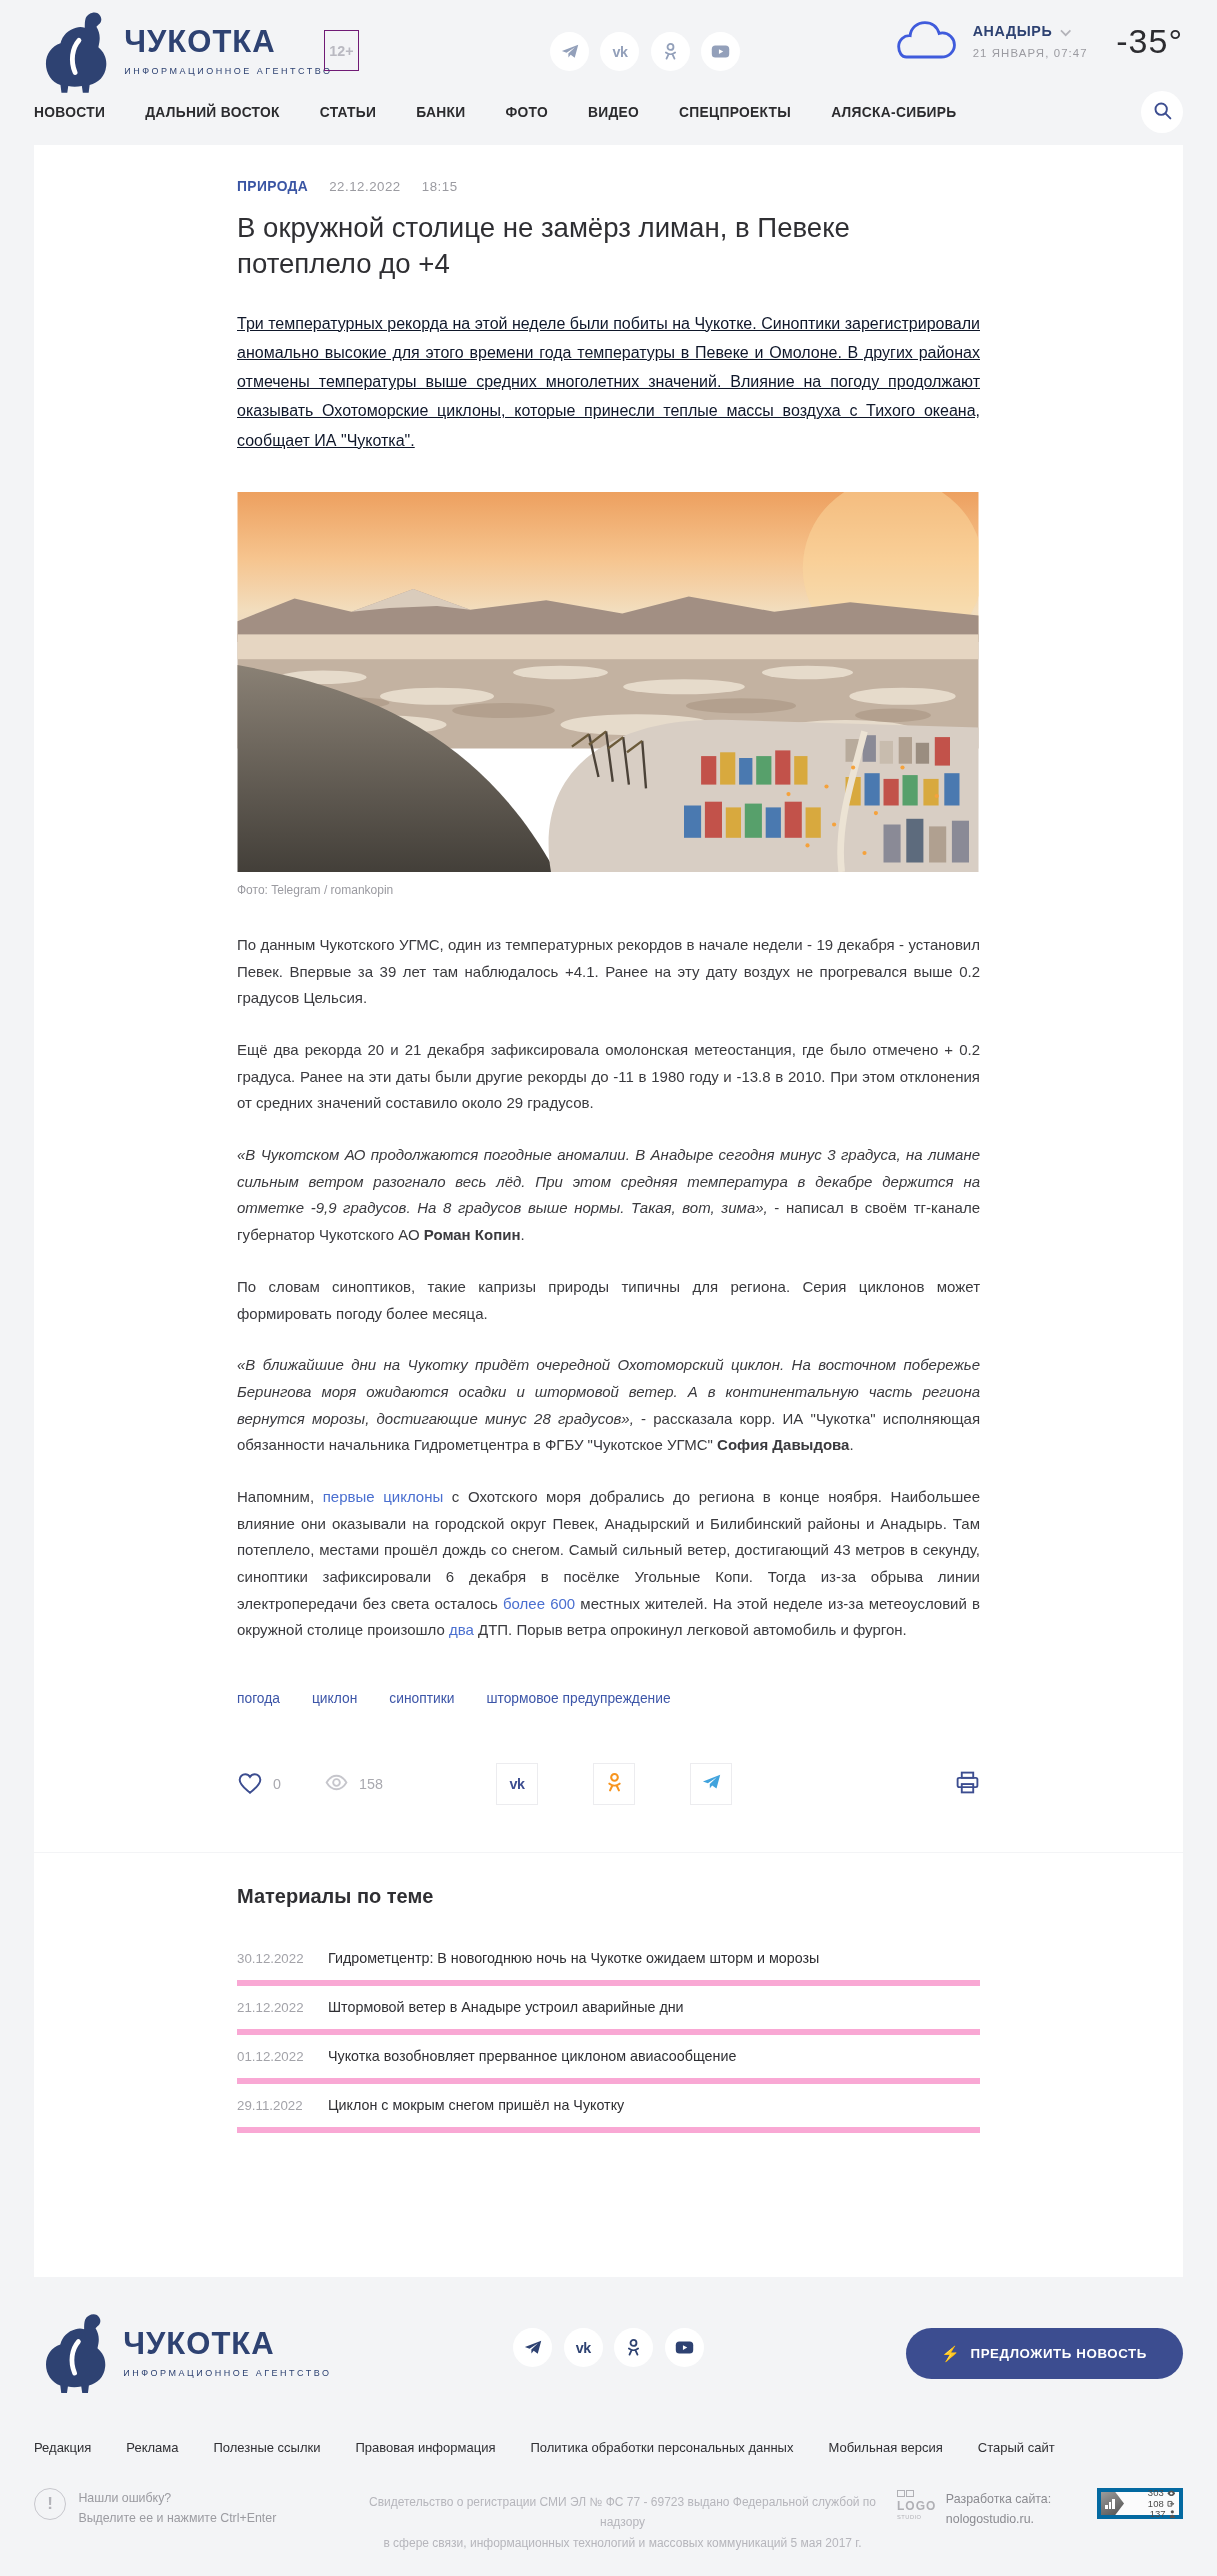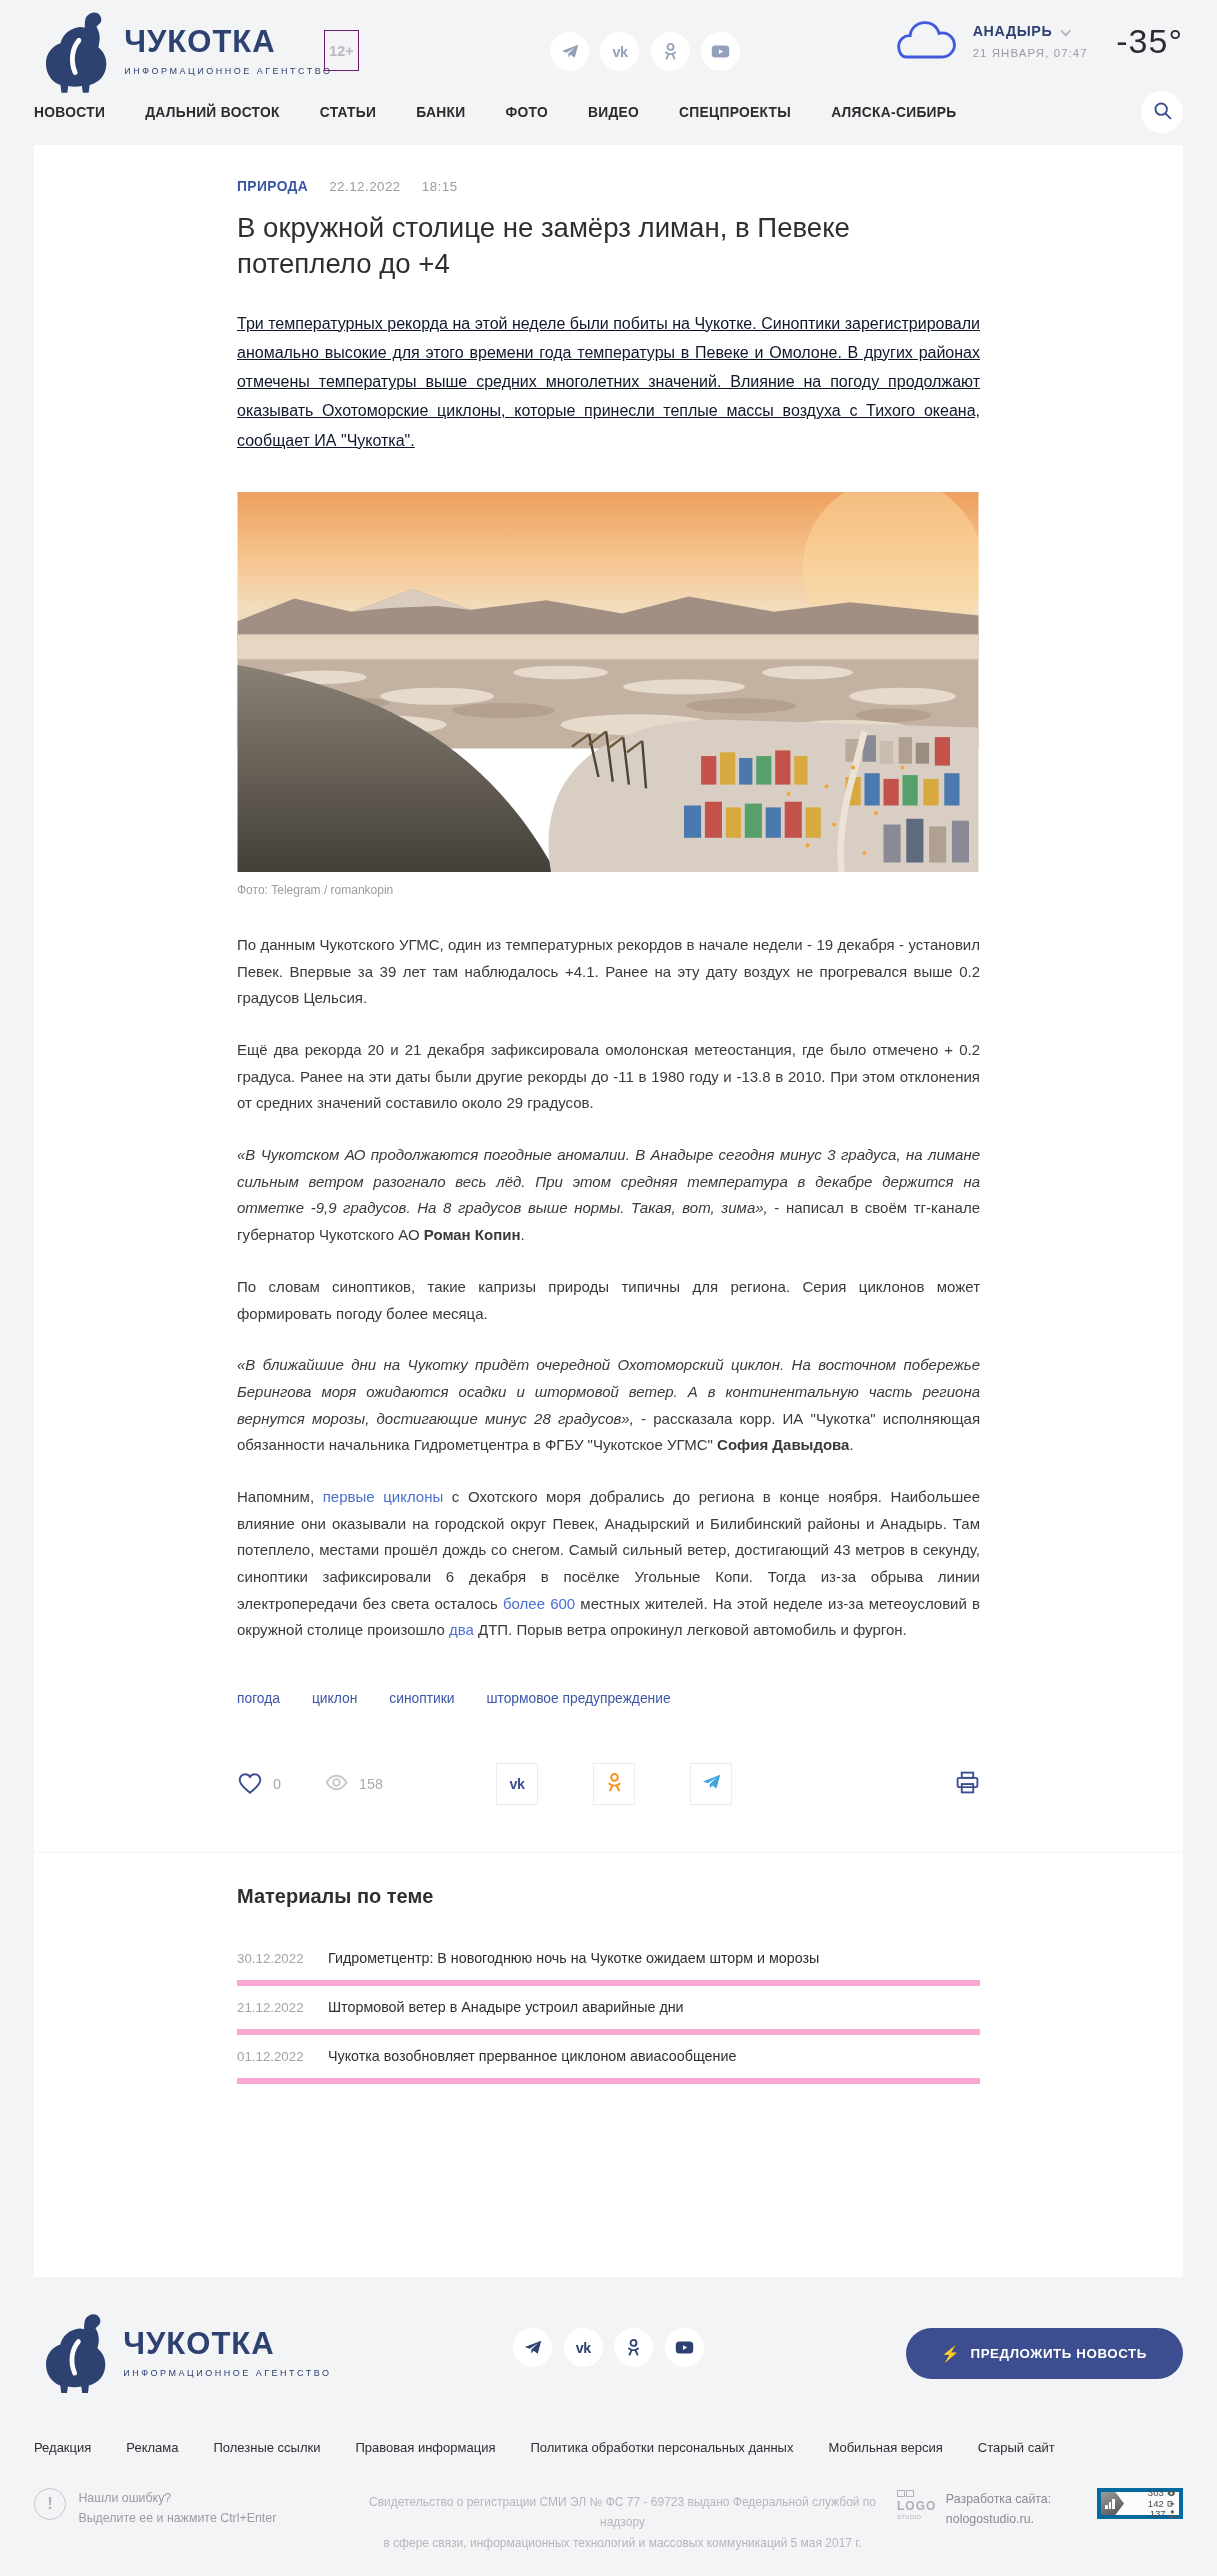--- a/index.html
+++ b/index.html
@@ -358,20 +358,24 @@
             <span class="related-title">Гидрометцентр: В новогоднюю ночь на Чукотке ожидаем шторм и морозы</span>
           </div>
           <div class="related-row">
             <span class="related-date">21.12.2022</span>
             <span class="related-title">Штормовой ветер в Анадыре устроил аварийные дни</span>
           </div>
           <div class="related-row">
             <span class="related-date">01.12.2022</span>
             <span class="related-title">Чукотка возобновляет прерванное циклоном авиасообщение</span>
           </div>
+          <div class="related-row">
+            <span class="related-date">29.11.2022</span>
+            <span class="related-title">Циклон с мокрым снегом пришёл на Чукотку</span>
+          </div>
         </div>
     </div>
   </section>
 
   <div class="logo ftr">
     <span>
       <svg width="67" height="82" viewBox="0 0 70 86">
         <path fill="#2e4272" d="M44 7c3-6 12-8 15-2 2 3 1 7-2 9l-2 2c3 5 4 10 3 16l-1 5c6 5 9 12 8 20-1 10-8 17-17 19l-1 8h-6l-1-7c-5 1-10 1-14 0l-1 7h-6l-1-8C9 73 3 64 3 54c0-10 6-18 15-21 2-8 8-14 16-16 3-1 6-1 9 0 0-4 0-7 1-10z"></path>
         <path fill="none" stroke="#fff" stroke-width="5" stroke-linecap="round" d="M37 30c-7 8-9 21-4 33"></path>
       </svg>
@@ -460,21 +464,21 @@
         </span>
       <span class="li-rows">
         <span class="li-row">
             <span>303</span>
             <svg width="8.6" height="6.7" viewBox="0 0 24 16">
               <path d="M1 8C5 2 9 0 12 0s7 2 11 8c-4 6-8 8-11 8S5 14 1 8z" fill="#555"></path>
               <circle cx="12" cy="8" r="3.4" fill="#fff"></circle>
             </svg>
           </span>
         <span class="li-row">
-            <span>142</span>
+            <span>108</span>
             <svg width="8.6" height="7.6" viewBox="0 0 16 16">
               <path d="M1 3h8v10H1z" fill="none" stroke="#555" stroke-width="2"></path>
               <path d="M5 8h8M10 5l3 3-3 3" stroke="#555" stroke-width="2" fill="none"></path>
             </svg>
           </span>
         <span class="li-row">
             <span>137</span>
             <svg width="6.7" height="8.6" viewBox="0 0 12 16">
               <circle cx="6" cy="3.4" r="3" fill="#555"></circle>
               <path d="M1 16c0-5 2-7 5-7s5 2 5 7z" fill="#555"></path>

